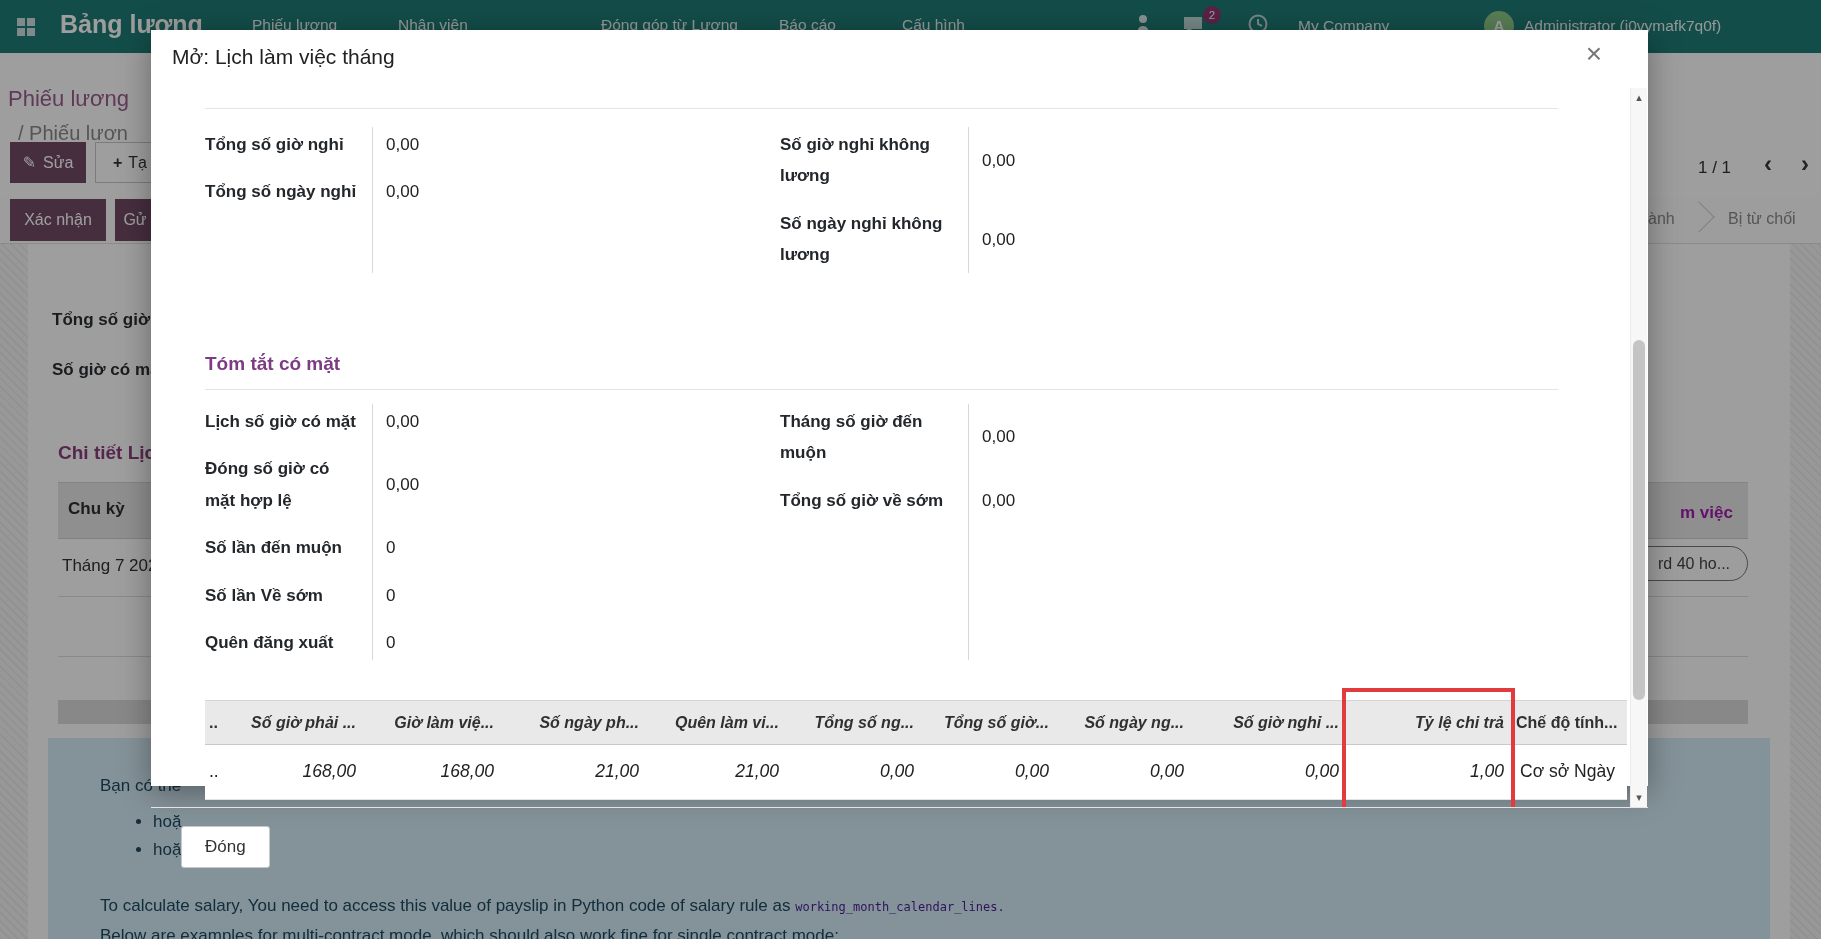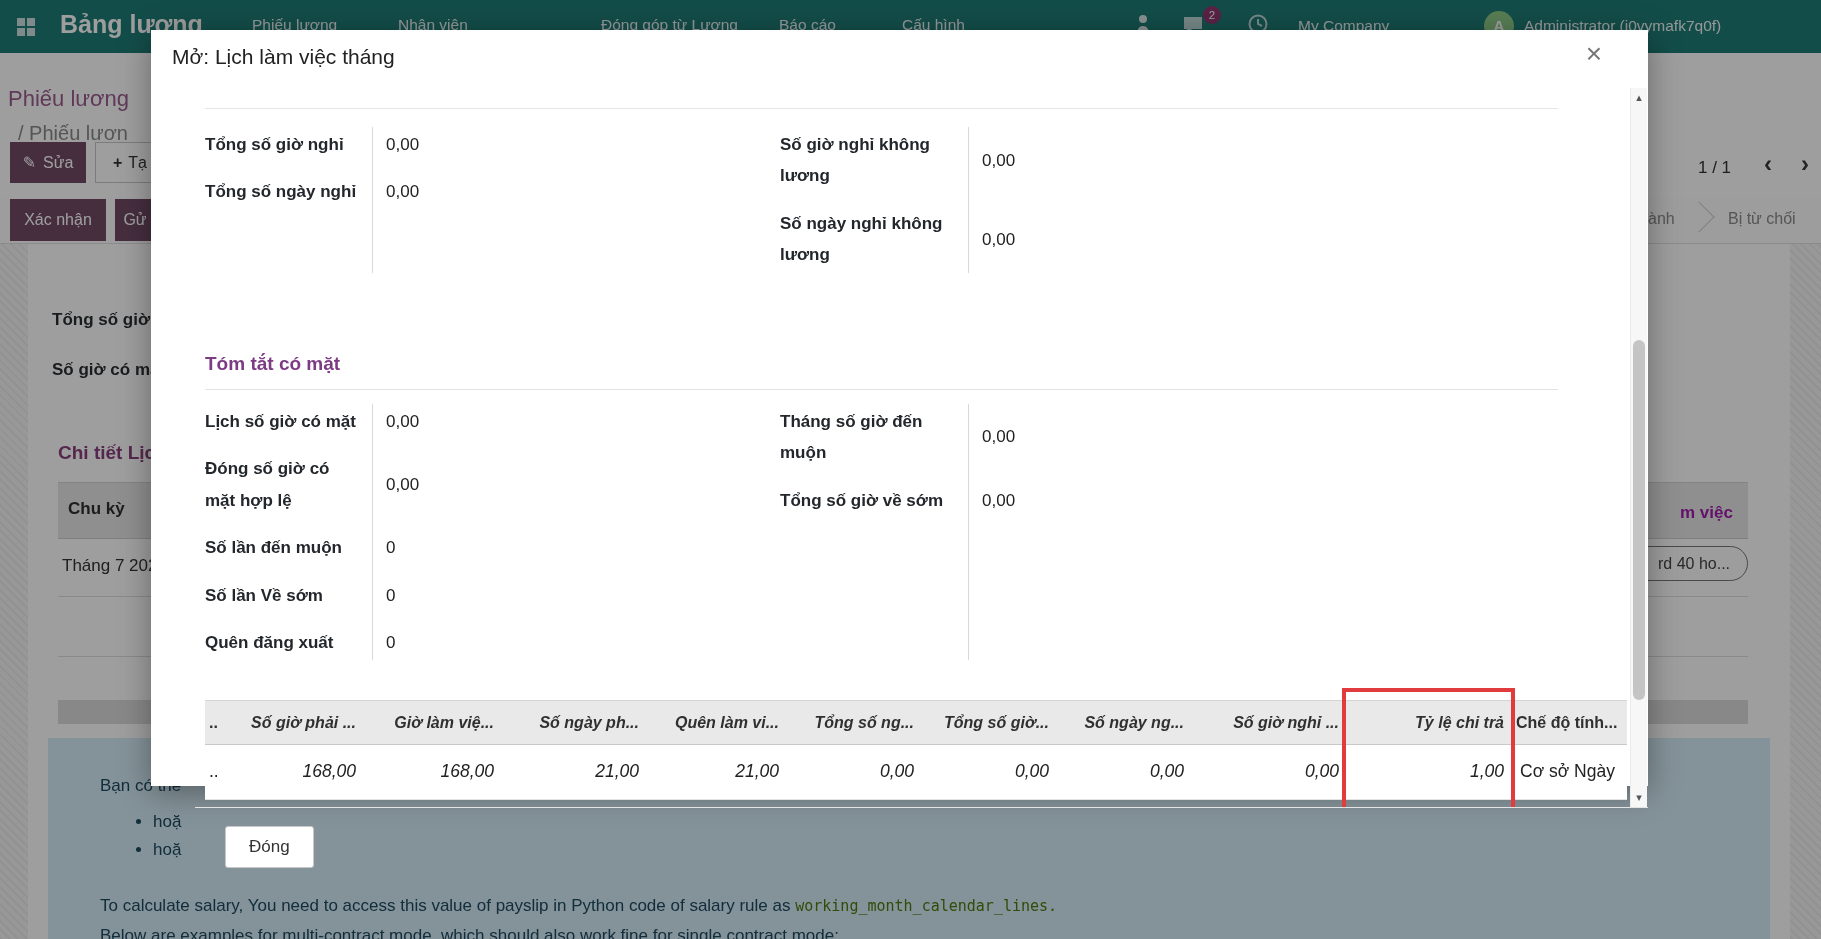--- a/index.html
+++ b/index.html
@@ -48,21 +48,21 @@
              border-radius:18px; font-size:16px; color:#444; line-height:33px; padding-left:57px; background:#fdfdfd; }
   .bgline { position:absolute; left:30px; width:1690px; border-top:1px solid #dedede; }
   .bgbar { position:absolute; left:30px; top:456px; width:1690px; height:24px; background:#dcdcdc; }
   .infobox { position:absolute; left:20px; top:494px; width:1722px; height:201px; background:#d6ecf7;
              color:#1d4a5f; font-size:17px; }
   .info-intro { position:absolute; left:52px; top:38px; }
   .info-bullets { position:absolute; left:105px; top:66px; list-style:disc; }
   .info-bullets li { margin-top:8px; }
   .infoline2 { position:absolute; left:52px; top:158px; white-space:nowrap; }
   .infoline3 { position:absolute; left:52px; top:188px; white-space:nowrap; }
-  code.pycode { font-family:"DejaVu Sans Mono", monospace; font-size:15px; color:#4d7c0f; }
+  code.pycode { font-family:"DejaVu Sans Mono", monospace; font-size:12px; color:#4c1d95; }
 
   
   #overlay { position:absolute; inset:0; background:rgba(0,0,0,0.38); z-index:10; }
 
   
   #modal { position:absolute; left:151px; top:30px; width:1497px; height:756px; background:#fff; z-index:20;
            box-shadow:0 6px 30px rgba(0,0,0,.35); }
   .m-head { position:relative; height:58px; }
   .m-title { position:absolute; left:21px; top:15px; font-size:21px; font-weight:500; color:#222; }
   .m-close { position:absolute; right:46px; top:10px; font-size:28px; color:#777; cursor:pointer; line-height:1; }
@@ -87,21 +87,21 @@
   .t-row { display:flex; height:55px; background:#fff; border-bottom:1px solid #e3e3e3; cursor:pointer; }
   .t-td { font-size:17.5px; color:#222; line-height:53px; white-space:nowrap; overflow:hidden; padding:0 8px 0 4px; }
   .ta-r { text-align:right;font-style:italic; }
   #redbox { position:absolute; left:1191px; top:600px; width:173px; height:130px;
             border:4px solid #e13b3e; z-index:5; pointer-events:none; }
 
   .mscroll { position:absolute; right:1px; top:0; width:17px; height:719px; background:#f7f7f7; border-left:1px solid #ebebeb; }
   .mscroll .arr { position:absolute; left:0; width:16px; text-align:center; font-size:11px; color:#555; cursor:pointer; }
   .mscroll .thumb { position:absolute; left:2px; top:252px; width:12px; height:360px; background:#c4c4c4; border-radius:6px; cursor:pointer; }
 
-  .m-foot { height:96px; border-top:1px solid #e4e4e4; padding:18px 0 0 30px;margin-left:44px; }
+  .m-foot { height:96px; border-top:1px solid #e4e4e4; padding:18px 0 0 30px; }
   .btn-close { display:inline-block; background:#fff; border:1px solid #c8c8c8; border-radius:3px;
                padding:10px 23px; font-size:17px; color:#333; cursor:pointer; }
 </style>
 </head>
 <body>
 
 <div id="bg">
 
   <div id="topnav">
     <svg class="nav-ico" style="left:16px; top:17px;" width="20" height="20" viewBox="0 0 20 20">

